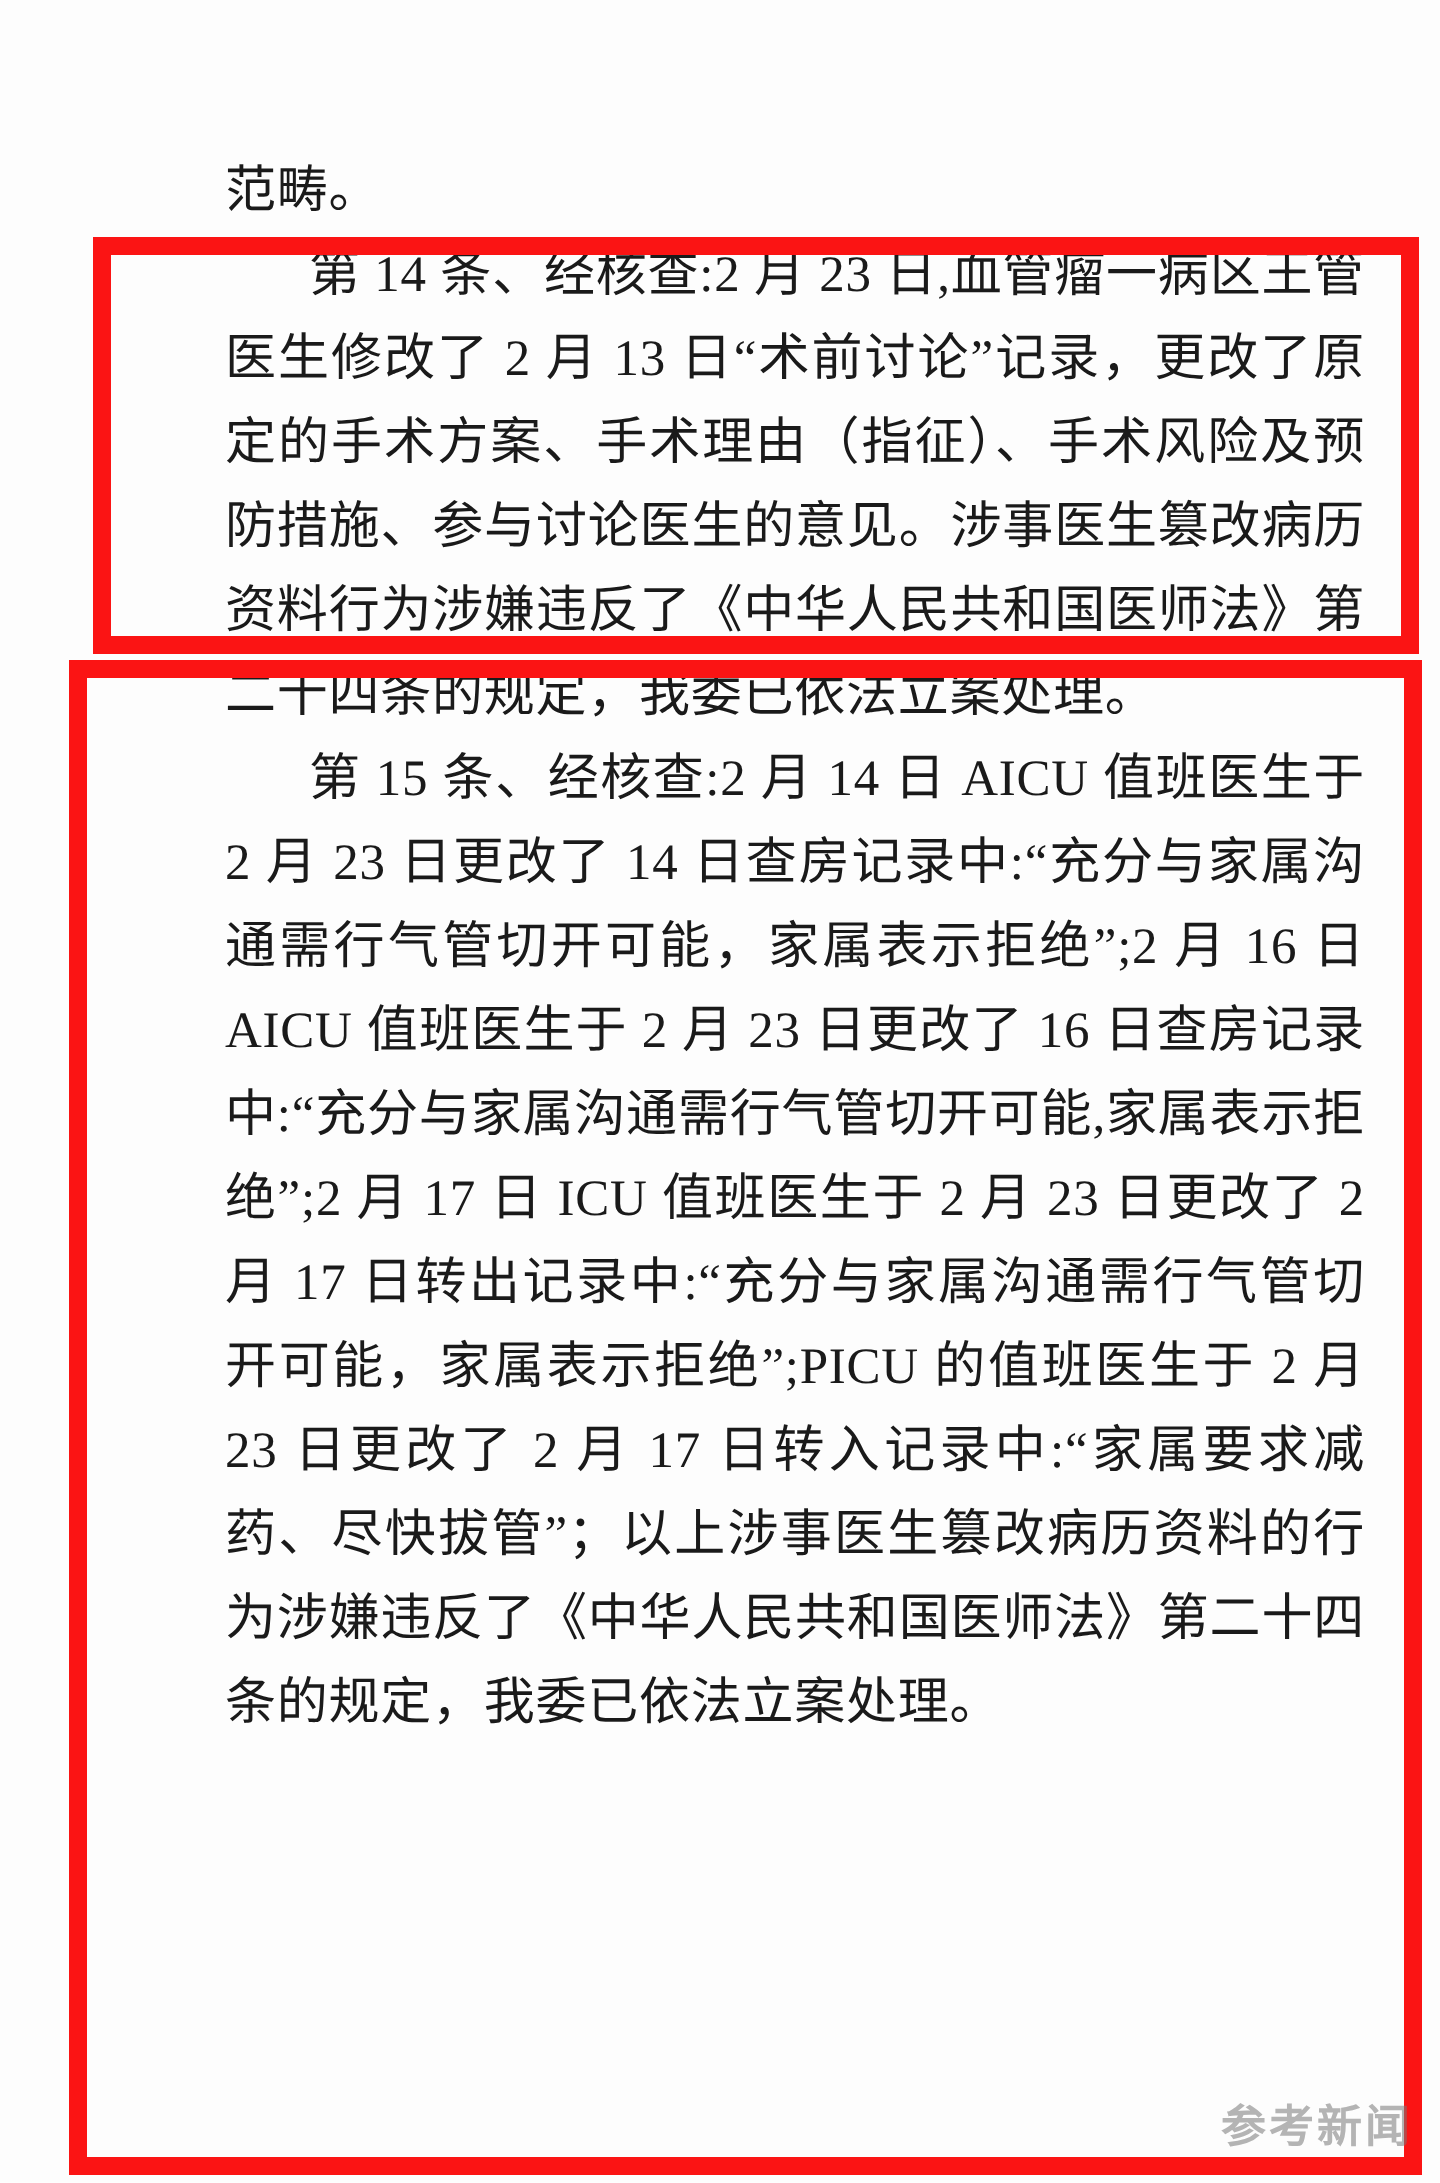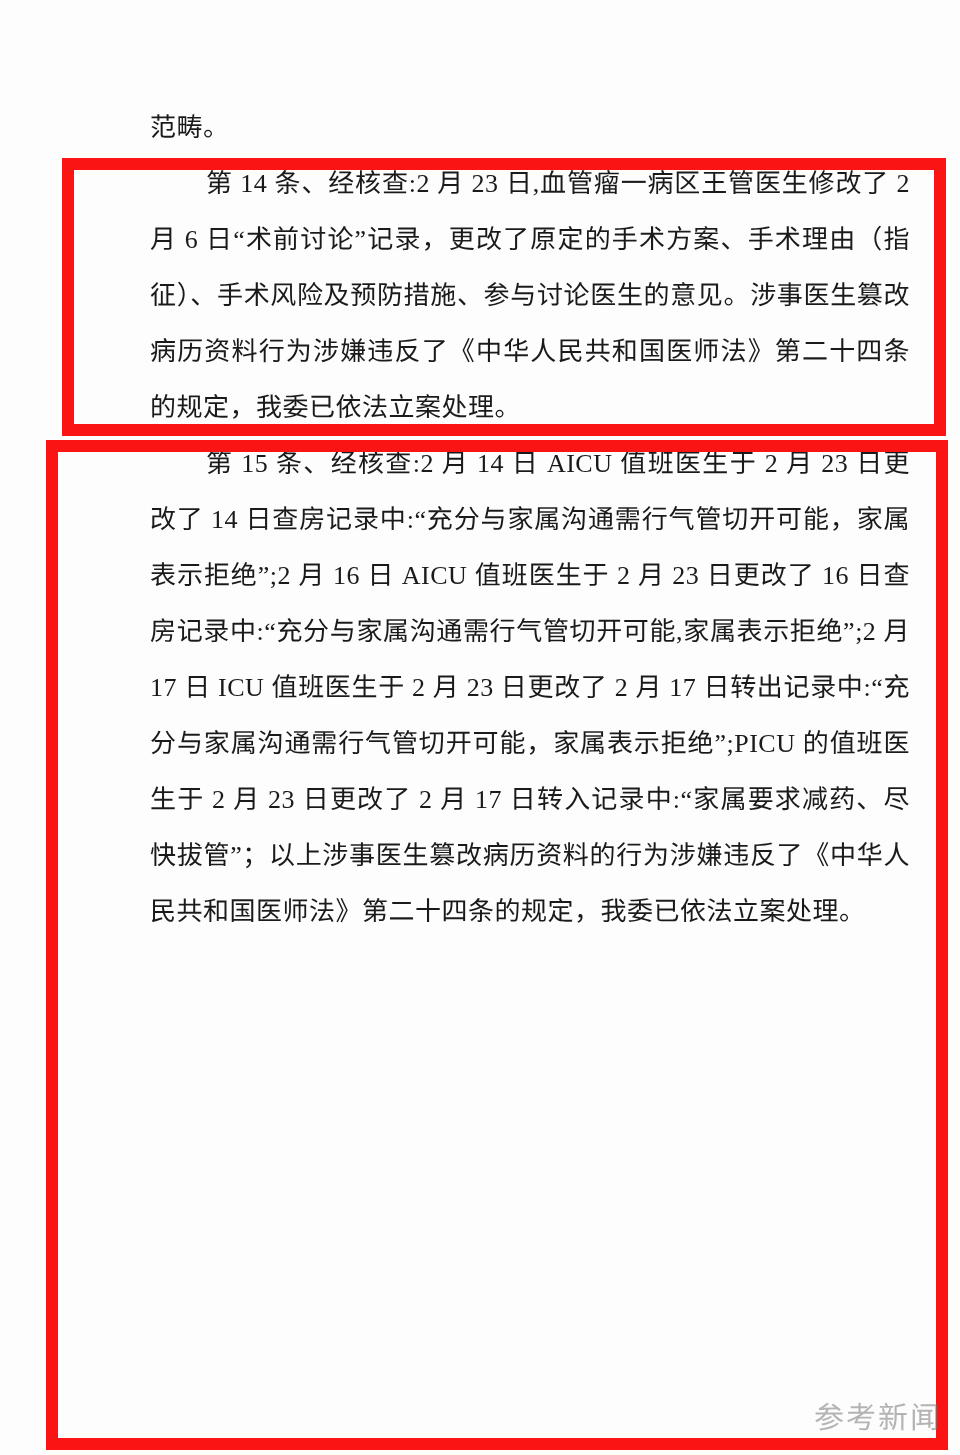--- a/index.html
+++ b/index.html
@@ -22,21 +22,21 @@
   }
 
   .doc-body {
     position: absolute;
     left: 150px;
     top: 100px;
     width: 760px;
   }
 
   .para {
-    font-size: 26px;
+    font-size: 34px;
     line-height: 56px;
     color: #1a1a1a;
     letter-spacing: 0.5px;
     text-align: justify;
     margin: 0 0 0 0;
     word-break: break-all;
     font-family: Liberation Serif, serif;
   }
 
   .para.indent {
@@ -65,34 +65,34 @@
     width: 902px;
     height: 1010px;
   }
 
   .watermark {
     position: absolute;
     right: 18px;
     bottom: 18px;
     font-family: "Liberation Sans", "DejaVu Sans", sans-serif;
     font-size: 30px;
-    font-weight: normal;
+    font-weight: bold;
     color: rgba(120, 120, 120, 0.55);
     letter-spacing: 2px;
     user-select: none;
   }
 </style>
 </head>
 <body>
 
 <div class="page">
 
   <div class="doc-body">
     <p class="para">范畴。</p>
-    <p class="para indent">第 14 条、经核查:2 月 23 日,血管瘤一病区王管医生修改了 2 月 6 日“术前讨论”记录，更改了原定的手术方案、手术理由（指征）、手术风险及预防措施、参与讨论医生的意见。涉事医生篡改病历资料行为涉嫌违反了《中华人民共和国医师法》第二十四条的规定，我委已依法立案处理。</p>
+    <p class="para indent">第 14 条、经核查:2 月 23 日,血管瘤一病区王管医生修改了 2 月 13 日“术前讨论”记录，更改了原定的手术方案、手术理由（指征）、手术风险及预防措施、参与讨论医生的意见。涉事医生篡改病历资料行为涉嫌违反了《中华人民共和国医师法》第二十四条的规定，我委已依法立案处理。</p>
     <p class="para indent">第 15 条、经核查:2 月 14 日 AICU 值班医生于 2 月 23 日更改了 14 日查房记录中:“充分与家属沟通需行气管切开可能，家属表示拒绝”;2 月 16 日 AICU 值班医生于 2 月 23 日更改了 16 日查房记录中:“充分与家属沟通需行气管切开可能,家属表示拒绝”;2 月 17 日 ICU 值班医生于 2 月 23 日更改了 2 月 17 日转出记录中:“充分与家属沟通需行气管切开可能，家属表示拒绝”;PICU 的值班医生于 2 月 23 日更改了 2 月 17 日转入记录中:“家属要求减药、尽快拔管”；以上涉事医生篡改病历资料的行为涉嫌违反了《中华人民共和国医师法》第二十四条的规定，我委已依法立案处理。</p>
   </div>
 
   <div class="redbox" id="redbox-1" style="border-color: rgb(251, 20, 20);"></div>
   <div class="redbox" id="redbox-2" style="border-color: rgb(251, 20, 20);"></div>
 
   <div class="watermark">参考新闻</div>
 
 </div>
 

